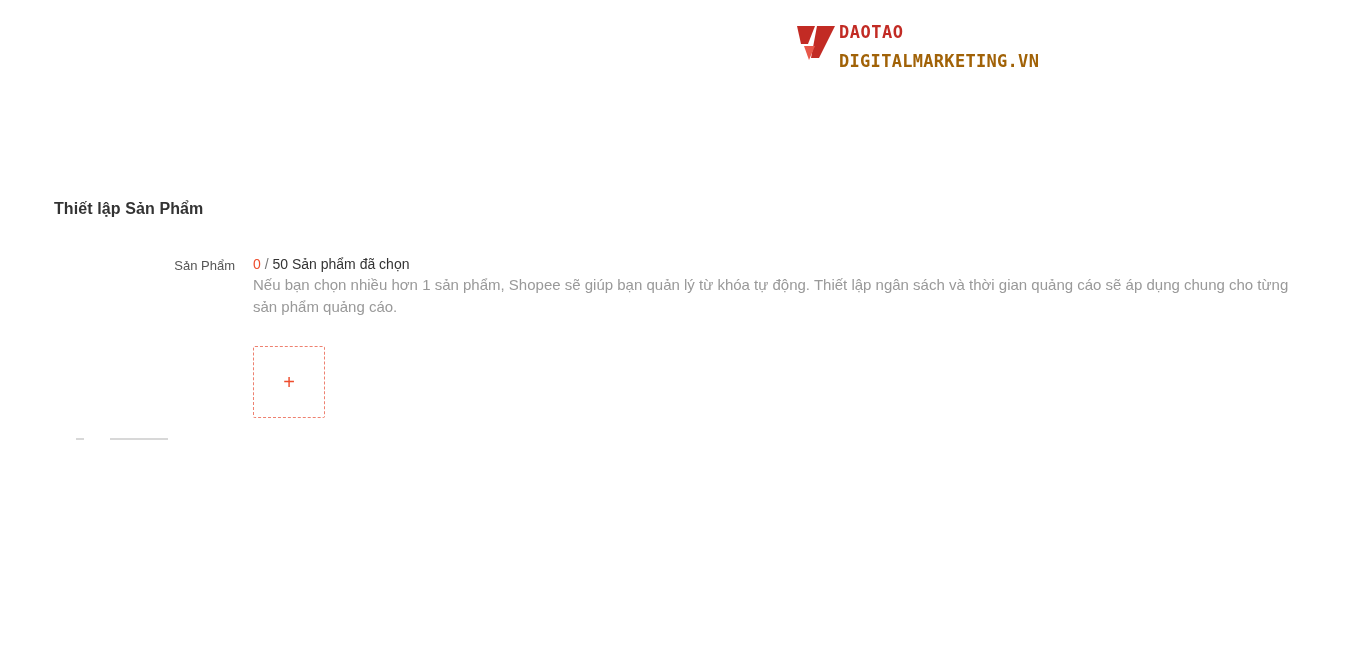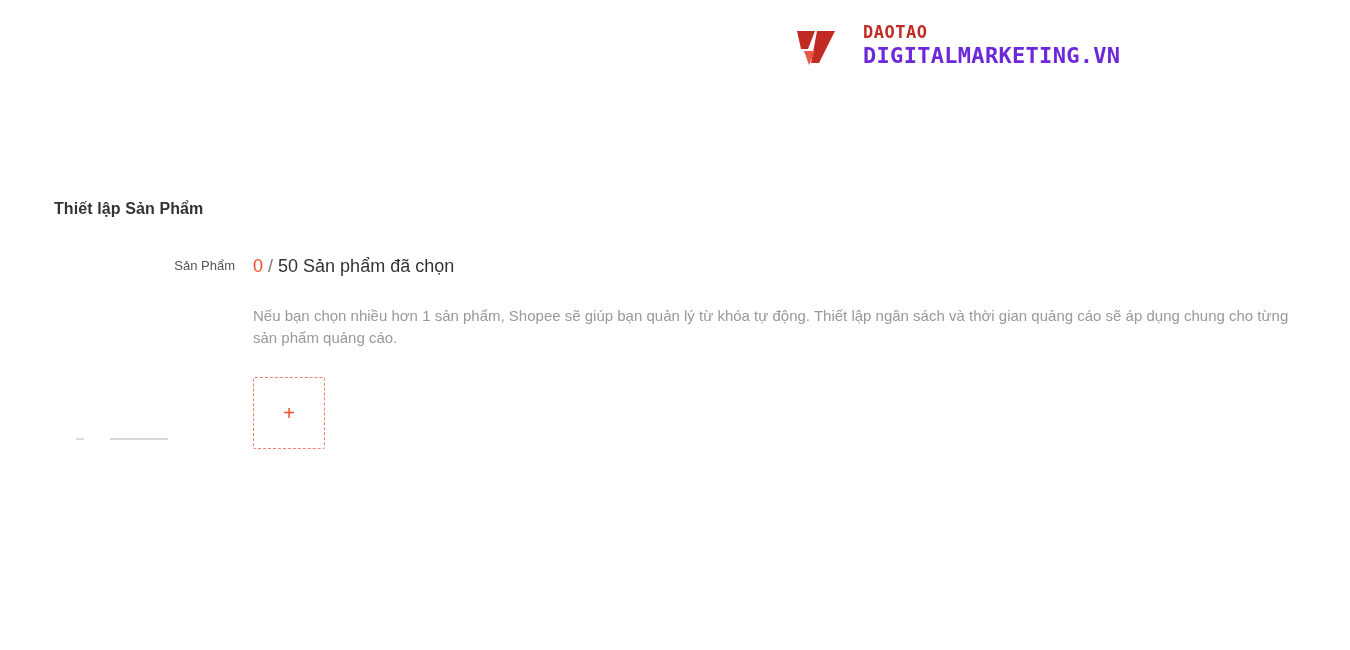--- a/index.html
+++ b/index.html
@@ -15,22 +15,22 @@
     position: relative;
     overflow: hidden;
   }
 
   
   .logo-wrap {
     position: absolute;
     left: 795px;
     top: 22px;
     display: flex;
-    align-items: flex-end;
-    gap: 24px;
+    align-items: flex-start;
+    gap: 0;
   }
   .logo-mark {
     width: 44px;
     height: 40px;
     position: relative;
     flex: none;
   }
   .logo-text {
     display: flex;
     flex-direction: column;
@@ -40,24 +40,24 @@
   .logo-line1 {
     font-family: "DejaVu Sans Mono", monospace;
     font-weight: bold;
     font-size: 17px;
     letter-spacing: 0.5px;
     color: #c22b24;
   }
   .logo-line2 {
     font-family: "DejaVu Sans Mono", monospace;
     font-weight: bold;
-    font-size: 22px;
+    font-size: 17px;
     letter-spacing: 0.3px;
-    color: #6d28d9;
-    margin-top: 4px;
+    color: #a16207;
+    margin-top: 12px;
   }
 
   
   .section-title {
     position: absolute;
     left: 14px;
     top: 200px;
     font-size: 16px;
     font-weight: bold;
     color: #333333;
@@ -80,23 +80,23 @@
     font-size: 13px;
     color: #555555;
     padding-top: 2px;
     flex: none;
   }
   .form-content {
     padding-left: 18px;
     flex: 1;
   }
   .count-line {
-    font-size: 18px;
+    font-size: 14px;
     color: #333333;
-    margin-bottom: 28px;
+    margin-bottom: 2px;
   }
   .count-num {
     color: #ee4d2d;
   }
   .count-sep {
     color: #777777;
   }
   .help-text {
     font-size: 15px;
     color: #999999;

